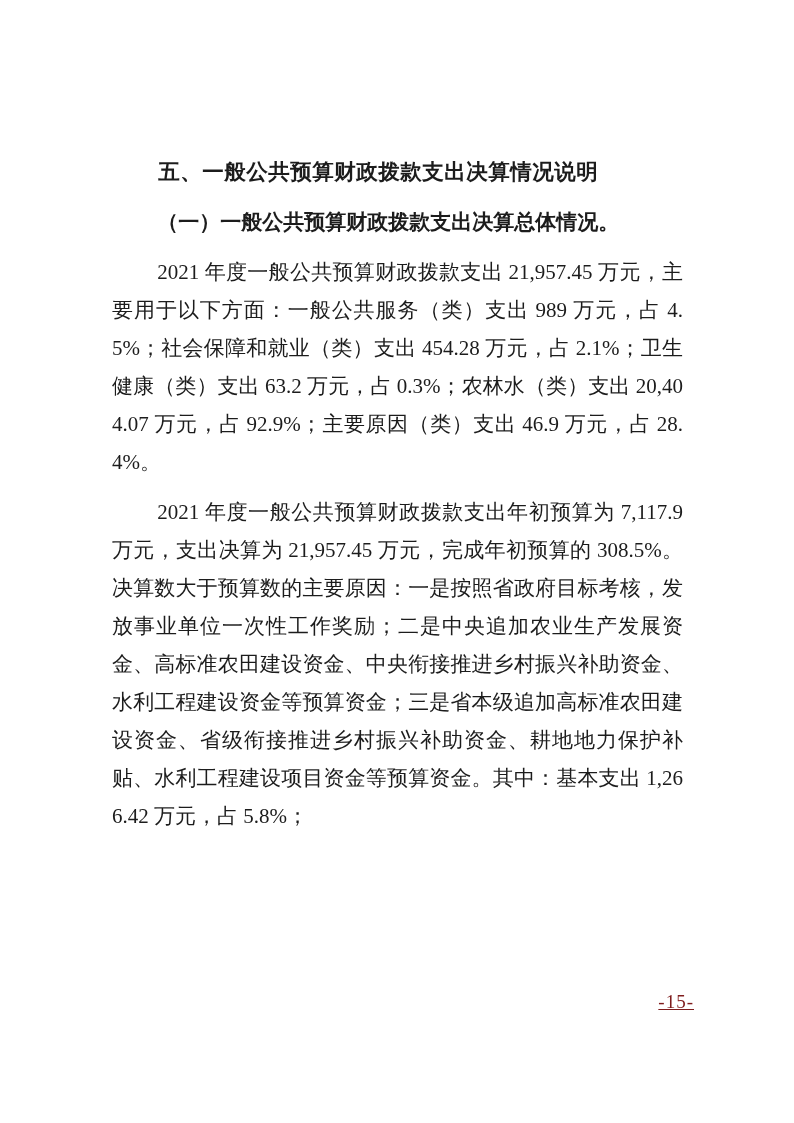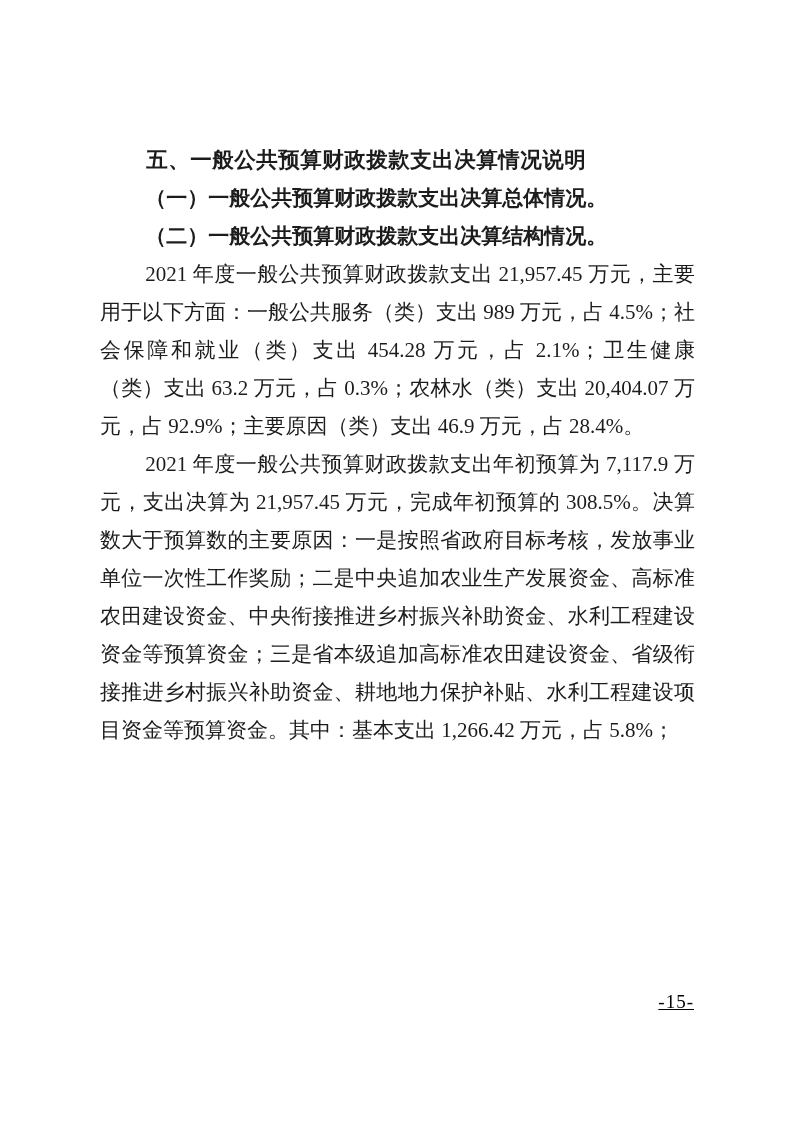--- a/index.html
+++ b/index.html
@@ -19,55 +19,54 @@
   .doc {
     position: absolute;
     left: 100px; top: 141px;
     width: 595px;
     font-size: 21px;
     line-height: 38px;
     text-align: justify;
     word-break: break-all;
   }
   .h1, .h2, .para {
-    margin: 0; padding: 0;
+    margin: 12px; padding: 0;
     text-indent: 2.15em;
   }
   .h1 {
     font-size: 21.5px;
     font-weight: 700;
     font-family: "Liberation Sans", sans-serif;
     letter-spacing: 0.5px;
   }
   .h2 {
     font-size: 21px;
     font-weight: 700;
   }
   .b { font-weight: 400; }
   .pagenum {
     position: absolute;
     top: 991px; right: 100px;
     font-size: 19px;
     letter-spacing: 1px;
-    color: #000000;
+    color: #7f1d1d;
     text-decoration: underline;
   }
 </style>
 </head>
 <body>
 
 <main class="page">
   <article class="doc">
 
     <h1 class="h1">五、一般公共预算财政拨款支出决算情况说明</h1>
 
     <h2 class="h2">（一）一般公共预算财政拨款支出决算总体情况。</h2>
 
 
-    <h2 class="h2">（二）一般公共预算财政拨款支出决算结构情况。</h2>
 
     <p class="para"><span>2021 年度一般公共预算财政拨款支出 21,957.45 万元，主要用于以下方面：</span><span class="b">一般公共服务（类）</span><span>支出 989 万元，占 4.5%；</span><span class="b">社会保障和就业（类）</span><span>支出 454.28 万元，占 2.1%；</span><span class="b">卫生健康（类）</span><span>支出 63.2 万元，占 0.3%；</span><span class="b">农林水（类）</span><span>支出 20,404.07 万元，占 92.9%；</span><span class="b">主要原因（类）</span><span>支出 46.9 万元，占 28.4%。</span></p>
 
 
     <p class="para"><span>2021 年度一般公共预算财政拨款支出年初预算为 7,117.9 万元，支出决算为 21,957.45 万元，完成年初预算的 308.5%。决算数大于预算数的主要原因：一是按照省政府目标考核，发放事业单位一次性工作奖励；二是中央追加农业生产发展资金、高标准农田建设资金、中央衔接推进乡村振兴补助资金、水利工程建设资金等预算资金；三是省本级追加高标准农田建设资金、省级衔接推进乡村振兴补助资金、耕地地力保护补贴、水利工程建设项目资金等预算资金。其中：基本支出 1,266.42 万元，占 5.8%；</span></p>
 
   </article>
 
   <div class="pagenum">-15-</div>
 </main>

